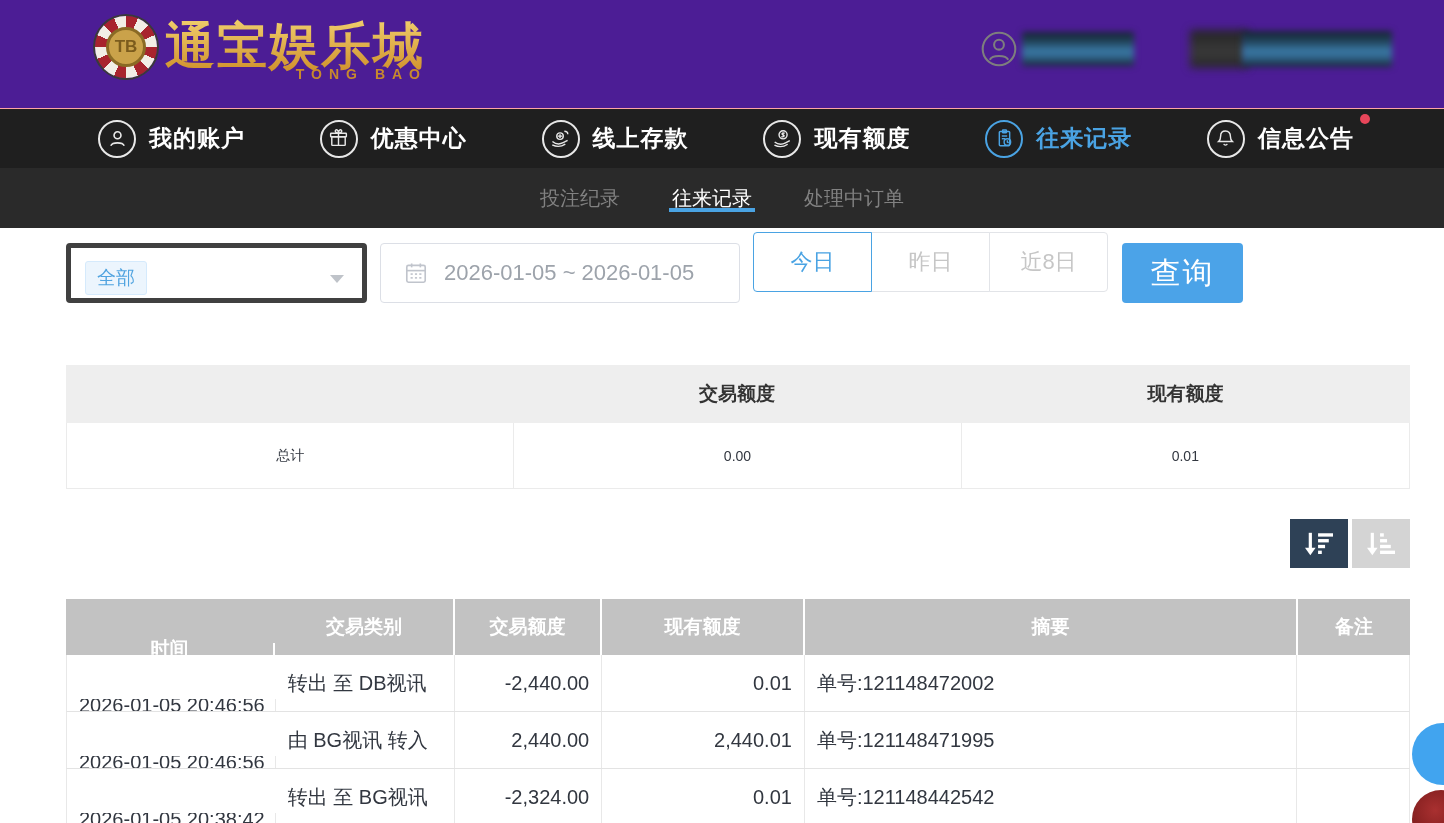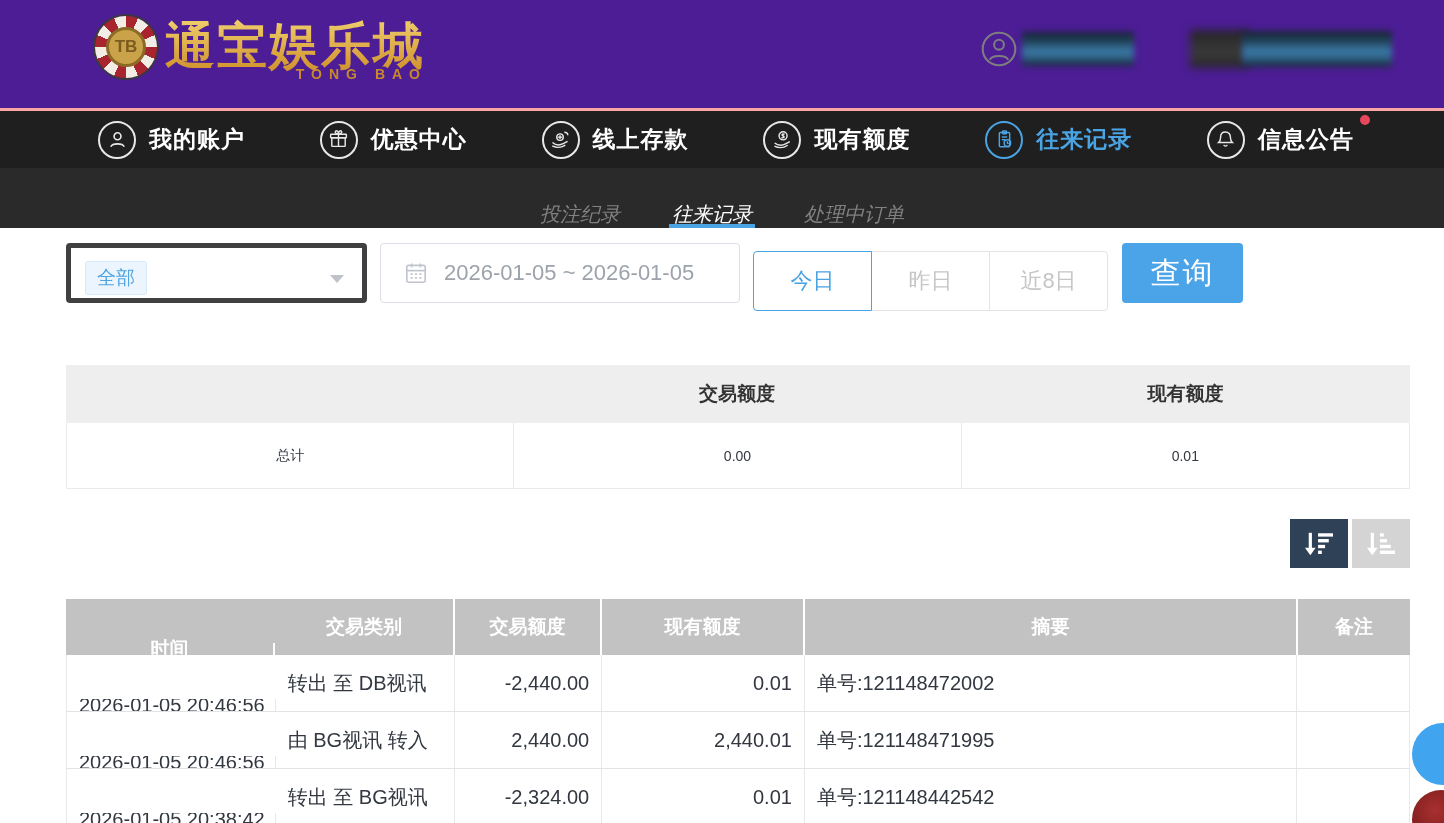--- a/index.html
+++ b/index.html
@@ -26,50 +26,50 @@
   .user-area { position:absolute; right:52px; top:30px; display:flex; align-items:center; }
   .user-icon { color:#7e7e7e; width:38px; height:38px; }
   .blur-block { height:34px; border-radius:2px; filter:blur(3px);
           background:linear-gradient(180deg,#13212b 0%,#254d68 35%,#3b7ba8 55%,#306389 75%,#15242e 100%); }
   .blur-a { width:112px; margin-left:4px; }
   .blur-gray { width:58px; height:38px; filter:blur(4px); margin-left:56px;
           background:linear-gradient(180deg,#242424,#3a3a3a 60%,#262626); border-radius:2px; }
   .blur-b { width:150px; height:36px; margin-left:-6px; }
   
   .main-nav { position:absolute; top:108px; left:0; right:0; height:60px; background:#1f1f1f;
-          border-top:3px solid #fca5a5; display:flex; align-items:center; justify-content:space-between;
+          border-top:1px solid #fca5a5; display:flex; align-items:center; justify-content:space-between;
           padding:0 90px 0 98px; }
   .nav-item { display:flex; align-items:center; gap:13px; color:#fff; cursor:pointer; position:relative; }
   .nav-item .ring { width:38px; height:38px; border:2px solid #e8e8e8; border-radius:50%;
           display:flex; align-items:center; justify-content:center; color:#e8e8e8; }
   .nav-item .lbl { font-size:23px; font-weight:bold; letter-spacing:1px; }
   .nav-item.active { color:#4aa3e3; }
   .nav-item.active .ring { border-color:#4aa3e3; color:#4aa3e3; }
   .nav-item.active .lbl { color:#4aa3e3; }
   .badge-dot { position:absolute; right:-16px; top:-6px; width:10px; height:10px; border-radius:50%; background:#e8465a; }
   .nav-svg { width:23px; height:23px; }
   
   .sub-nav { position:absolute; top:168px; left:0; right:0; height:60px; background:#2a2a2a;
-          display:flex; align-items:flex-end; justify-content:center; gap:46px;font-style:italic; }
+          display:flex; align-items:center; justify-content:center; gap:46px; }
   .sub-tab { display:flex; align-items:center; color:#818181; font-size:20px; cursor:pointer; position:relative; padding:0 3px; }
   .sub-tab.active { color:#fff; }
   .sub-tab.active::after { content:""; position:absolute; left:0; right:0; bottom:0; height:4px; background:#4aa3e3; }
   
   .type-select { position:absolute; left:66px; top:243px; width:301px; height:60px;
           border:5px solid #404040; border-radius:4px; background:#fff; cursor:pointer; }
   .type-chip { position:absolute; left:14px; top:13px; height:34px; line-height:32px; padding:0 11px;
           background:#ecf5fd; border:1px solid #d5eafc; border-radius:3px; color:#51a4e0; font-size:19px; }
   .select-caret { position:absolute; right:18px; top:27px; width:0; height:0;
           border-left:7px solid transparent; border-right:7px solid transparent; border-top:8px solid #bfc3c9; }
   .date-input { position:absolute; left:380px; top:243px; width:360px; height:60px;
           border:1px solid #dcdfe6; border-radius:4px; background:#fff; display:flex; align-items:center;
           padding-left:22px; gap:15px; cursor:pointer; }
   .cal-icon { width:26px; height:26px; color:#c0c4cc; flex:0 0 auto; }
   .date-text { color:#9da3ab; font-size:22px; }
-  .range-group { position:absolute; left:753px; top:243px; height:68px; display:flex;align-items:flex-end; }
+  .range-group { position:absolute; left:753px; top:232px; height:68px; display:flex; }
   .range-btn { width:119px; height:60px; background:#fff; border:1px solid #e2e4e8; color:#c6c6c6;
           font-size:22px; display:flex; align-items:center; justify-content:center; cursor:pointer; margin-left:-1px; }
   .range-btn:first-child { border-radius:4px 0 0 4px; margin-left:0; }
   .range-btn:last-child { border-radius:0 4px 4px 0; }
   .range-btn.active { border-color:#4aa3e3; color:#4aa3e3; z-index:2; background:#fff; }
   .search-btn { position:absolute; left:1122px; top:243px; width:121px; height:60px; background:#4ba3e8;
           border:none; border-radius:4px; color:#fff; font-size:30px; cursor:pointer;
           display:flex; align-items:center; justify-content:center; letter-spacing:2px; }
   
   .summary { position:absolute; left:66px; top:365px; width:1344px; }

